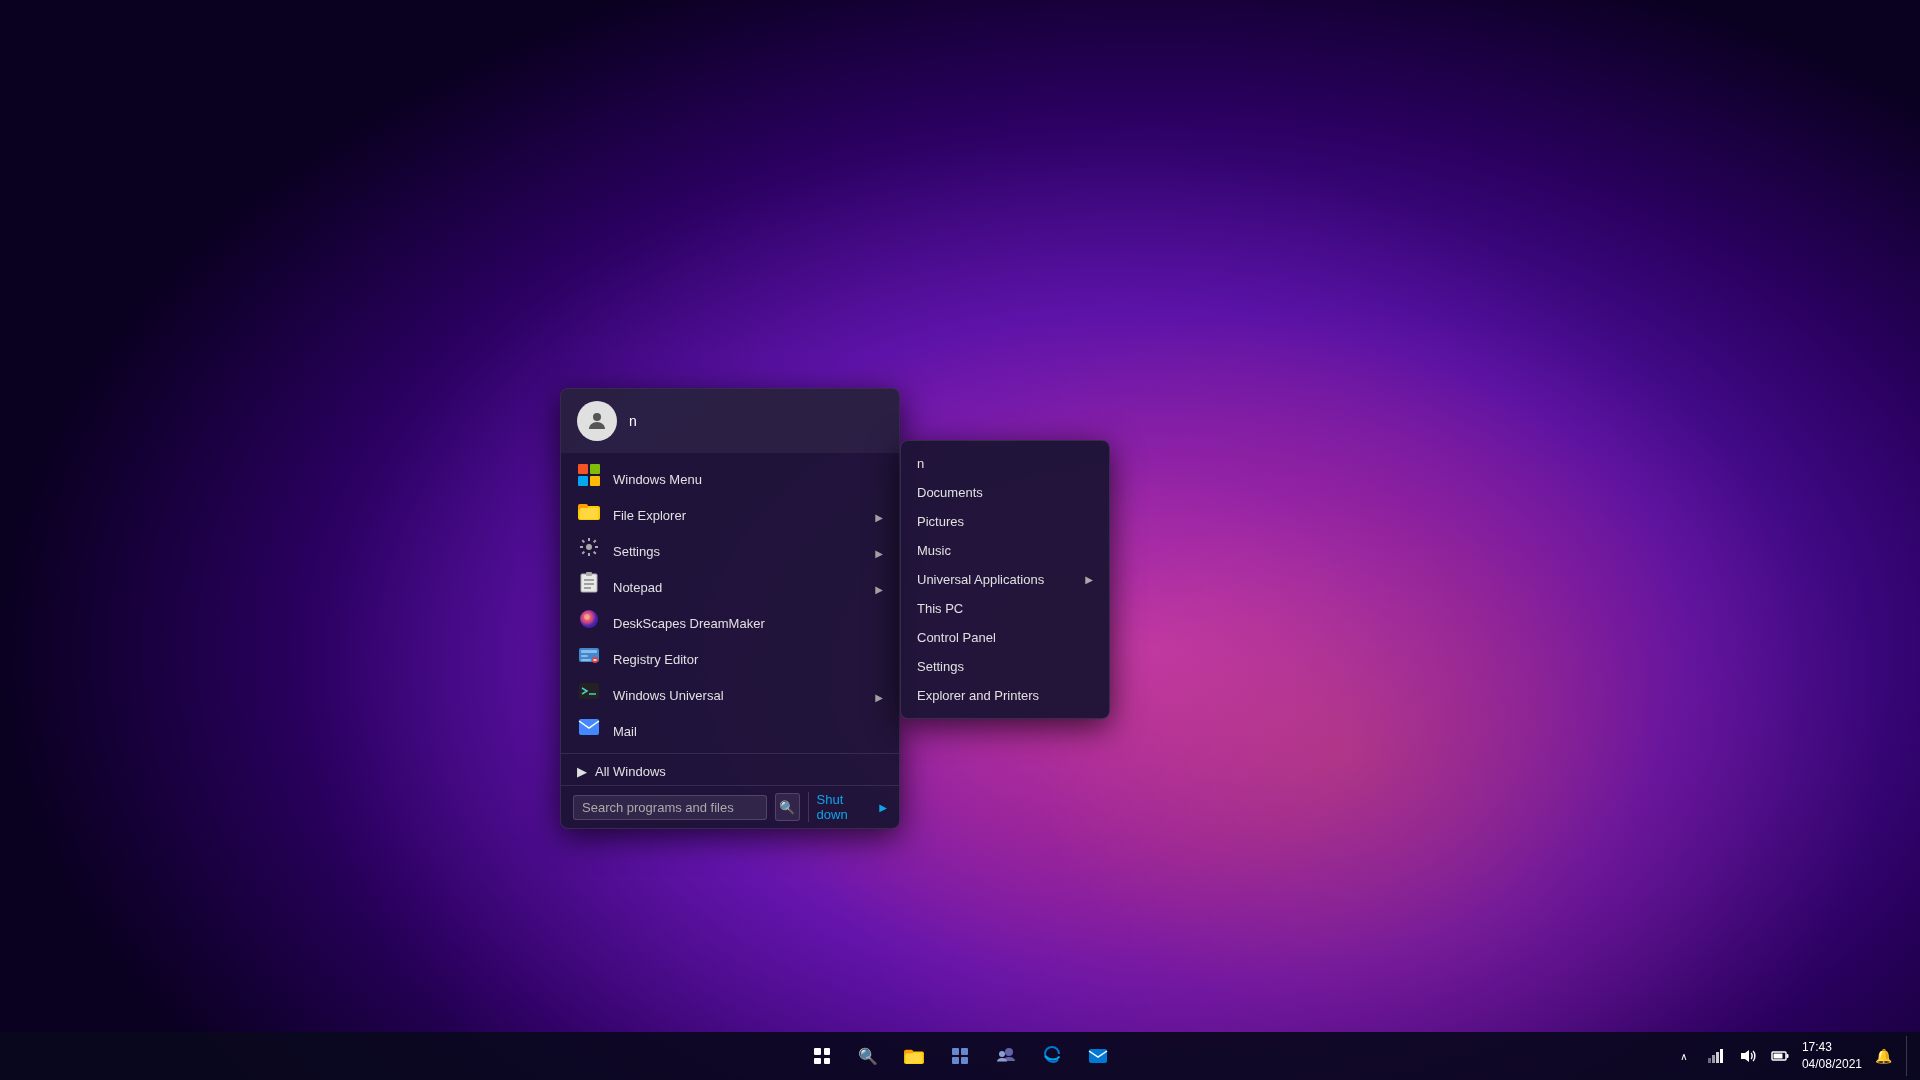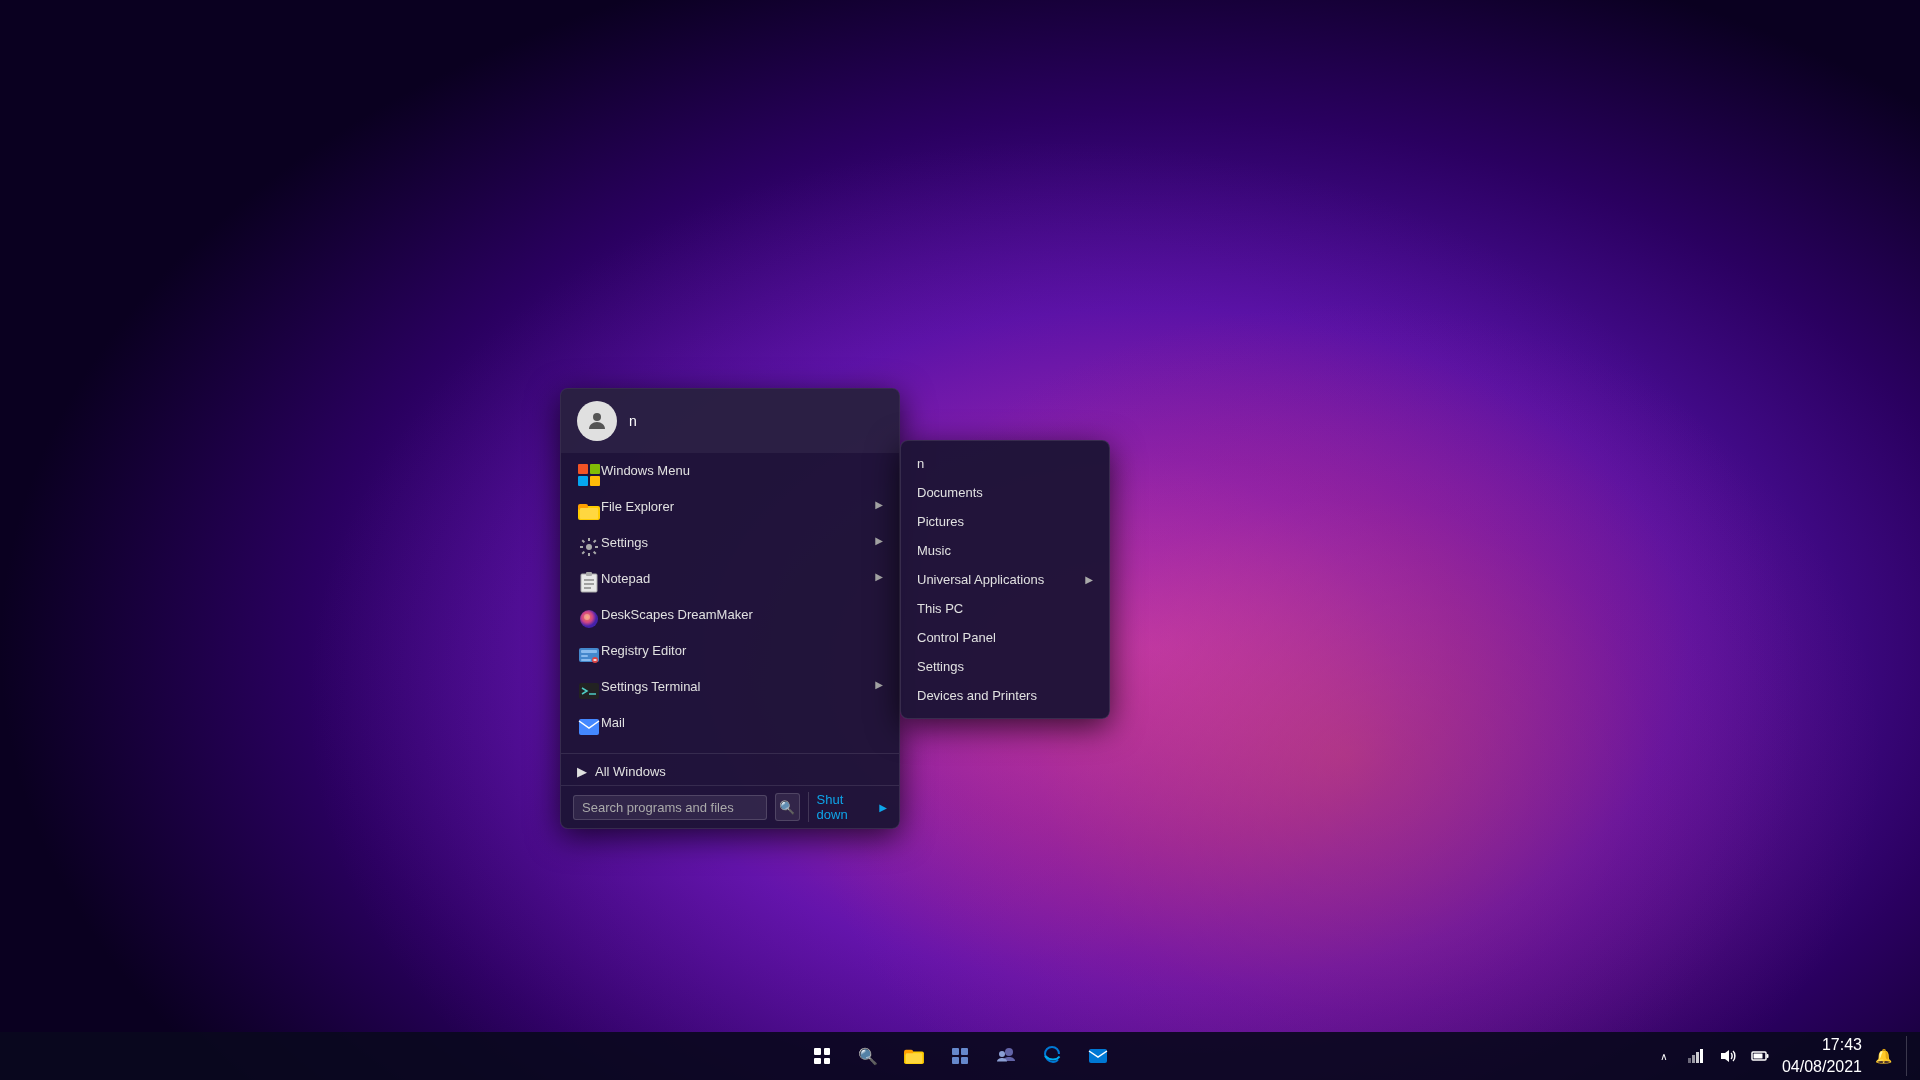--- a/index.html
+++ b/index.html
@@ -93,22 +93,22 @@
       display: flex;
       align-items: center;
       justify-content: center;
       cursor: pointer;
       color: white;
       font-size: 18px;
     }
 
     .taskbar-clock {
       color: white;
-      font-size: 16px;
-      text-align: right;
+      font-size: 12px;
+      text-align: left;
       line-height: 1.4;
       cursor: default;
     }
 
     .tray-icon {
       width: 28px;
       height: 28px;
       display: flex;
       align-items: center;
       justify-content: center;
@@ -157,22 +157,23 @@
       font-size: 14px;
     }
 
     
     .menu-items {
       padding: 4px 0;
     }
 
     .menu-item {
       display: flex;
-      align-items: flex-start;
+      align-items: flex-end;
       padding: 6px 16px;
+      gap: 12px;
       cursor: pointer;
       color: #e0e0e0;
       font-size: 13px;
       position: relative;
     }
 
     .menu-icon {
       width: 24px;
       height: 24px;
       display: flex;
@@ -426,21 +427,21 @@
     </div>
 
     <div class="menu-item">
       <div class="menu-icon">
         <svg width="22" height="22" viewBox="0 0 22 22" fill="none">
           <rect x="1" y="3" width="20" height="16" rx="2" fill="#222"></rect>
           <polyline points="4,8 9,11 4,14" stroke="#4ecdc4" stroke-width="1.5" fill="none"></polyline>
           <line x1="11" y1="14" x2="18" y2="14" stroke="#4ecdc4" stroke-width="1.5"></line>
         </svg>
       </div>
-      <span class="menu-item-label">Settings Terminal</span>
+      <span class="menu-item-label">Windows Universal</span>
       <span class="menu-arrow">▶</span>
     </div>
 
     <div class="menu-item">
       <div class="menu-icon">
         <svg width="22" height="18" viewBox="0 0 22 18" fill="none">
           <rect x="1" y="1" width="20" height="16" rx="2" fill="#4488ff"></rect>
           <polyline points="1,3 11,10 21,3" stroke="white" stroke-width="1.5" fill="none"></polyline>
         </svg>
       </div>
@@ -487,21 +488,21 @@
   <div class="right-menu-item">
     <span>This PC</span>
   </div>
   <div class="right-menu-item">
     <span>Control Panel</span>
   </div>
   <div class="right-menu-item">
     <span>Settings</span>
   </div>
   <div class="right-menu-item">
-    <span>Devices and Printers</span>
+    <span>Explorer and Printers</span>
   </div>
 </div>
 
 <div class="taskbar">
   <div class="taskbar-left">
     
   </div>
 
   <div class="taskbar-center">
 

